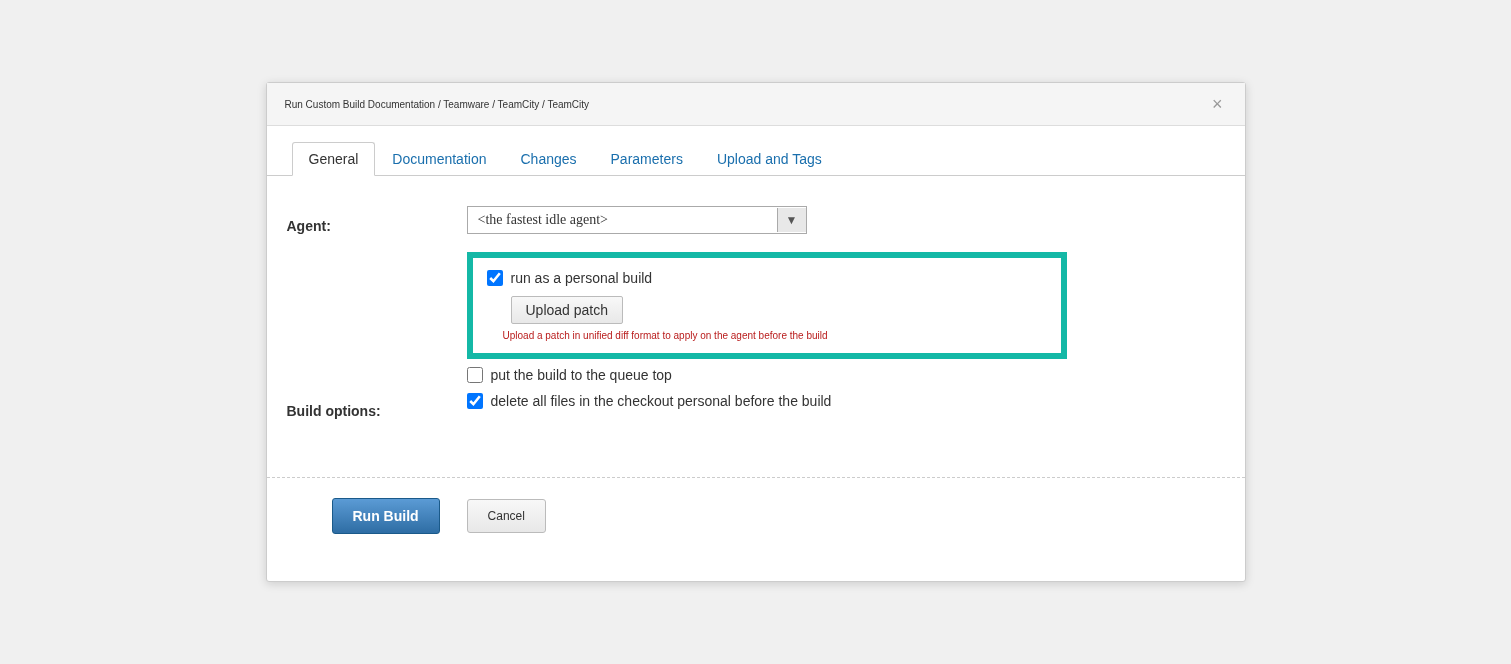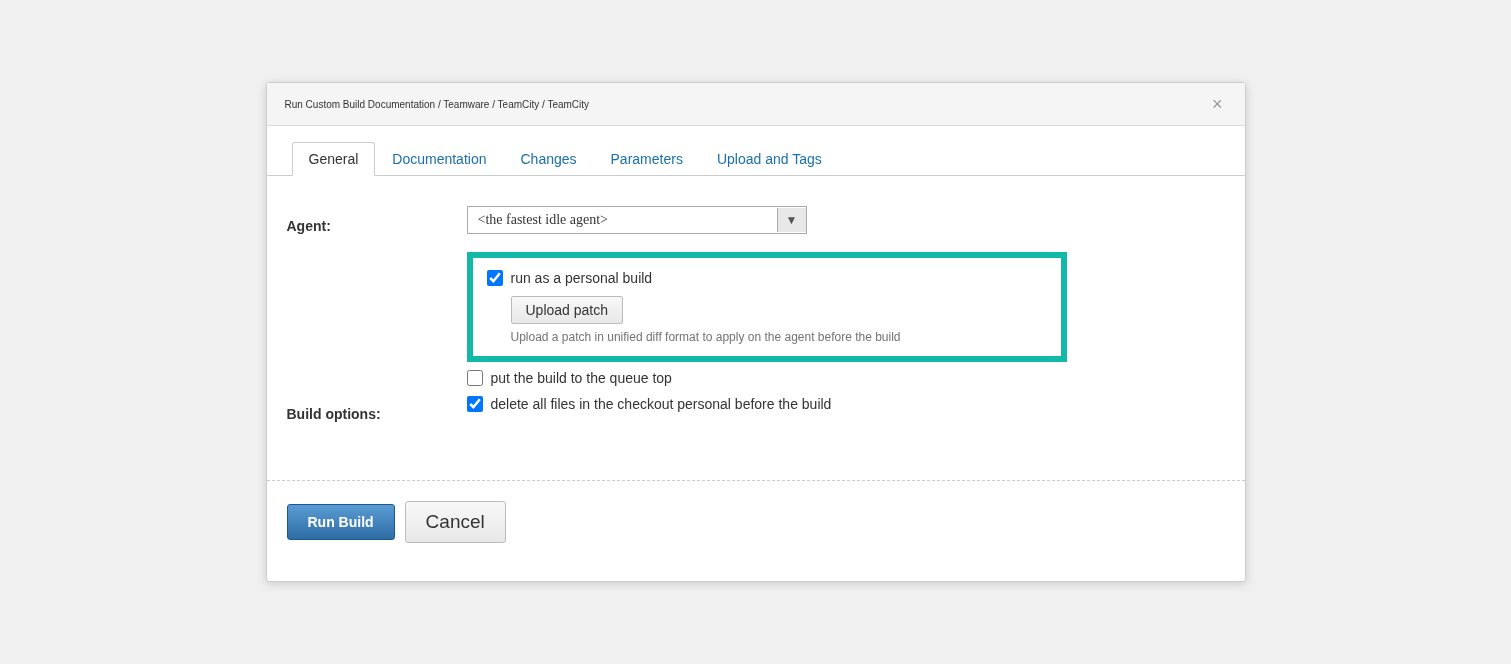--- a/index.html
+++ b/index.html
@@ -128,64 +128,65 @@
       padding: 5px 14px;
       background: linear-gradient(to bottom, #f8f8f8, #e8e8e8);
       border: 1px solid #bbb;
       border-radius: 2px;
       font-size: 14px;
       color: #333;
       cursor: pointer;
       margin: 4px 0 4px 24px;
     }
     .upload-hint {
-      font-size: 12px;
-      color: #737373;
-      margin-left: 24px;
+      font-size: 10px;
+      color: #b91c1c;
+      margin-left: 16px;
       margin-top: 2px;
     }
     .options-row {
       display: flex;
       align-items: center;
       margin-bottom: 10px;
       gap: 8px;
     }
     .options-row input[type="checkbox"] {
       width: 16px;
       height: 16px;
       cursor: pointer;
     }
     .divider {
       border: none;
       border-top: 1px dashed #ccc;
       margin: 20px 0;
     }
     .action-bar {
       display: flex;
-      gap: 10px;
+      gap: 27px;
       padding: 0 20px 20px 20px;
       align-items: center;
+      margin-left: 45px;
     }
     .run-build-btn {
       padding: 9px 20px;
       background: linear-gradient(to bottom, #5b9bd5, #2e6da4);
       border: 1px solid #1a5a8a;
       border-radius: 3px;
       color: #fff;
       font-size: 14px;
       font-weight: bold;
       cursor: pointer;
     }
     .cancel-btn {
       padding: 9px 20px;
       background: linear-gradient(to bottom, #f8f8f8, #e8e8e8);
       border: 1px solid #bbb;
       border-radius: 3px;
       color: #333;
-      font-size: 19px;
+      font-size: 12px;
       cursor: pointer;
     }
     .checkbox-label { color: #333; font-size: 14px; }
   </style>
 </head>
 <body>
 
 <div class="dialog">
 
   <div class="dialog-header">

